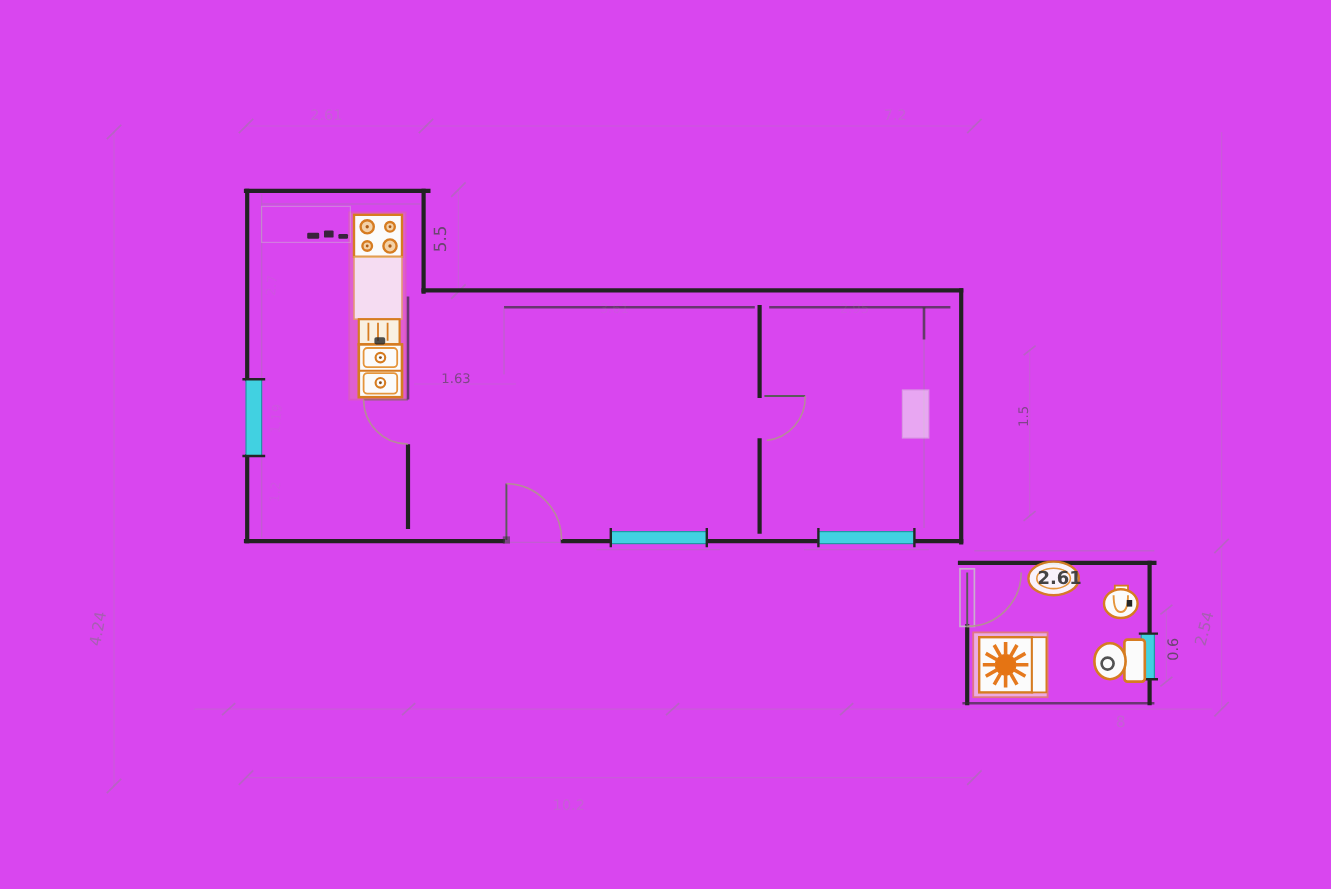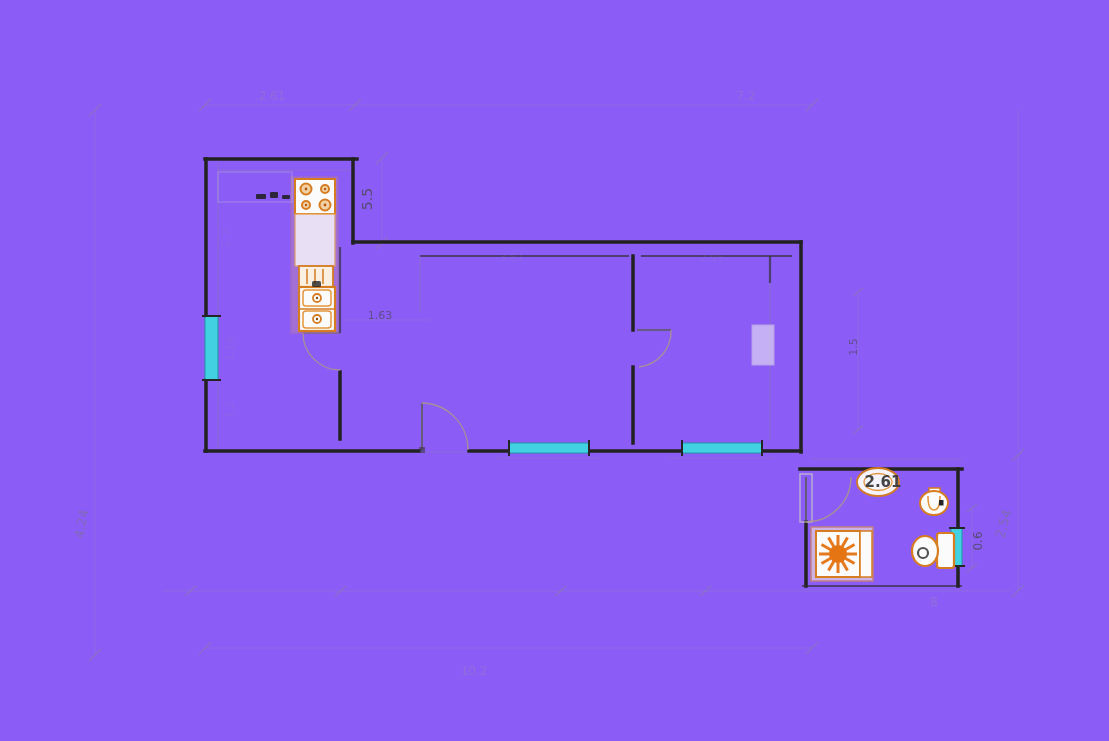--- a/index.html
+++ b/index.html
@@ -1,17 +1,17 @@
 <!DOCTYPE html>
 <html><head>
 <meta charset="utf-8">
 <style>
   html,body{margin:0;padding:0;background:#fff;}
   body{width:1109px;height:741px;overflow:hidden;font-family:"DejaVu Sans",sans-serif;}
-  .plan-wrap{position:relative;width:1109px;height:741px;background:#8b5cf6;}
+  .plan-wrap{position:relative;width:1109px;height:741px;background:#d946ef;}
   svg{display:block;filter:blur(0.3px) contrast(0.97);}
   .wall{stroke:#1f1f1f;stroke-width:3.5;fill:none;stroke-linecap:square;}
   .wall-med{stroke:#2b2b2b;stroke-width:2.2;fill:none;opacity:0.65;}
   .wall-faint{stroke:#8f8f8f;stroke-width:1.2;fill:none;opacity:0.3;}
   .dim-line{stroke:#9a9a9a;stroke-width:1;fill:none;opacity:0.25;}
   .dim-tick{stroke:#8a8a8a;stroke-width:1.4;fill:none;opacity:0.4;}
   .door-leaf{stroke:#5a5a5a;stroke-width:1.6;fill:none;}
   .door-arc{stroke:#b2988a;stroke-width:1.3;fill:none;opacity:0.85;}
   .fix{stroke:#d97c1e;fill:#ffffff;}
   .fix-light{stroke:#e8963a;fill:none;}

